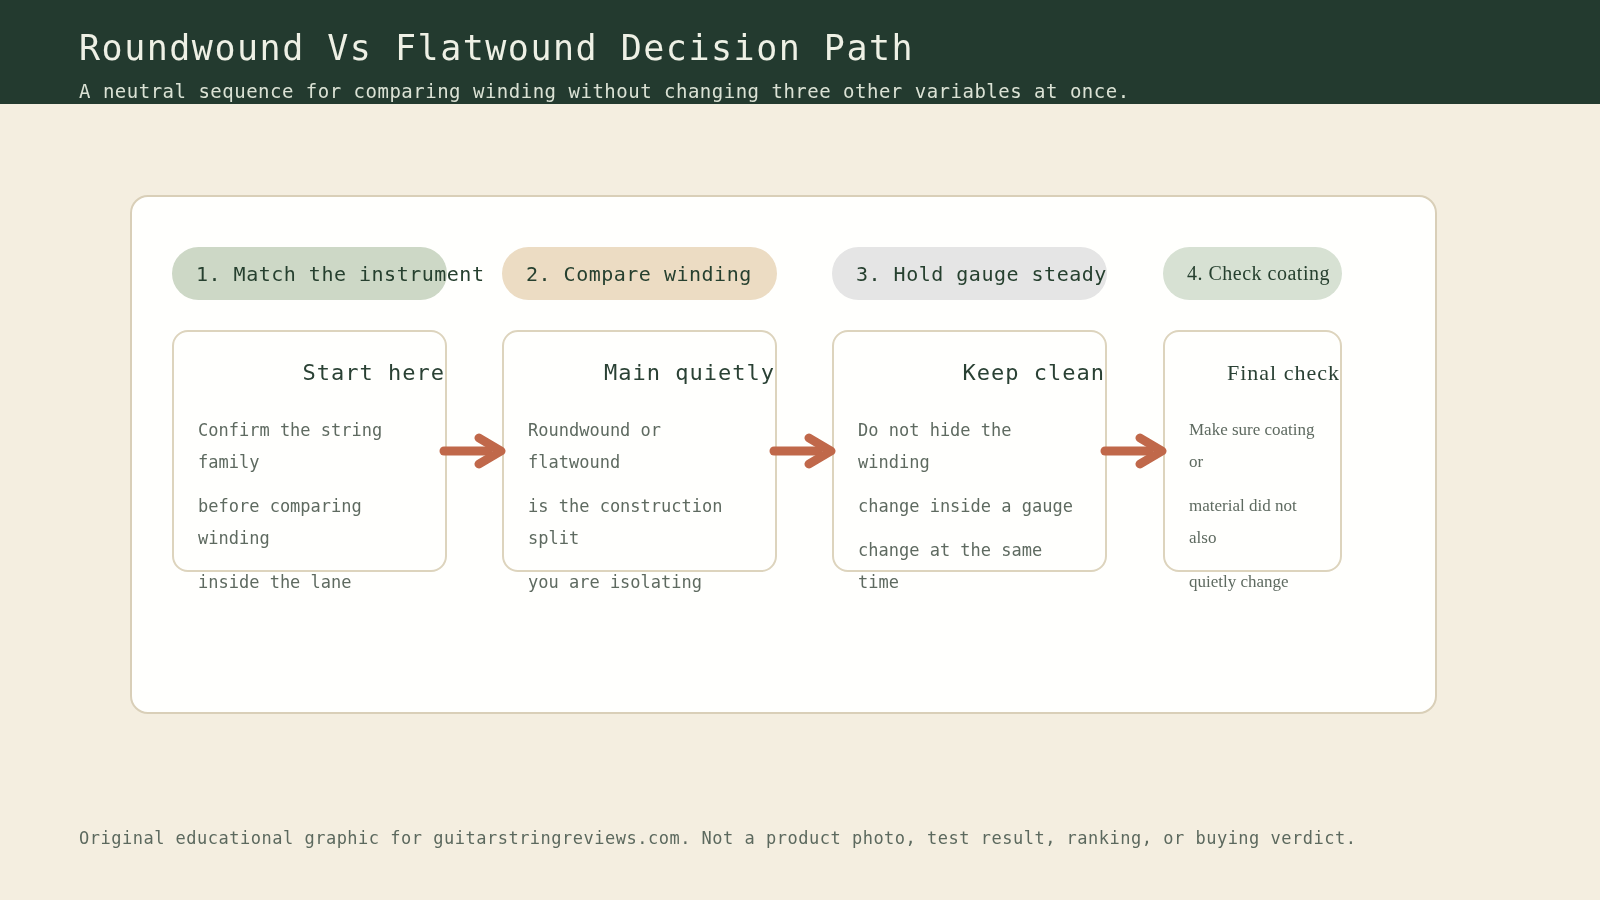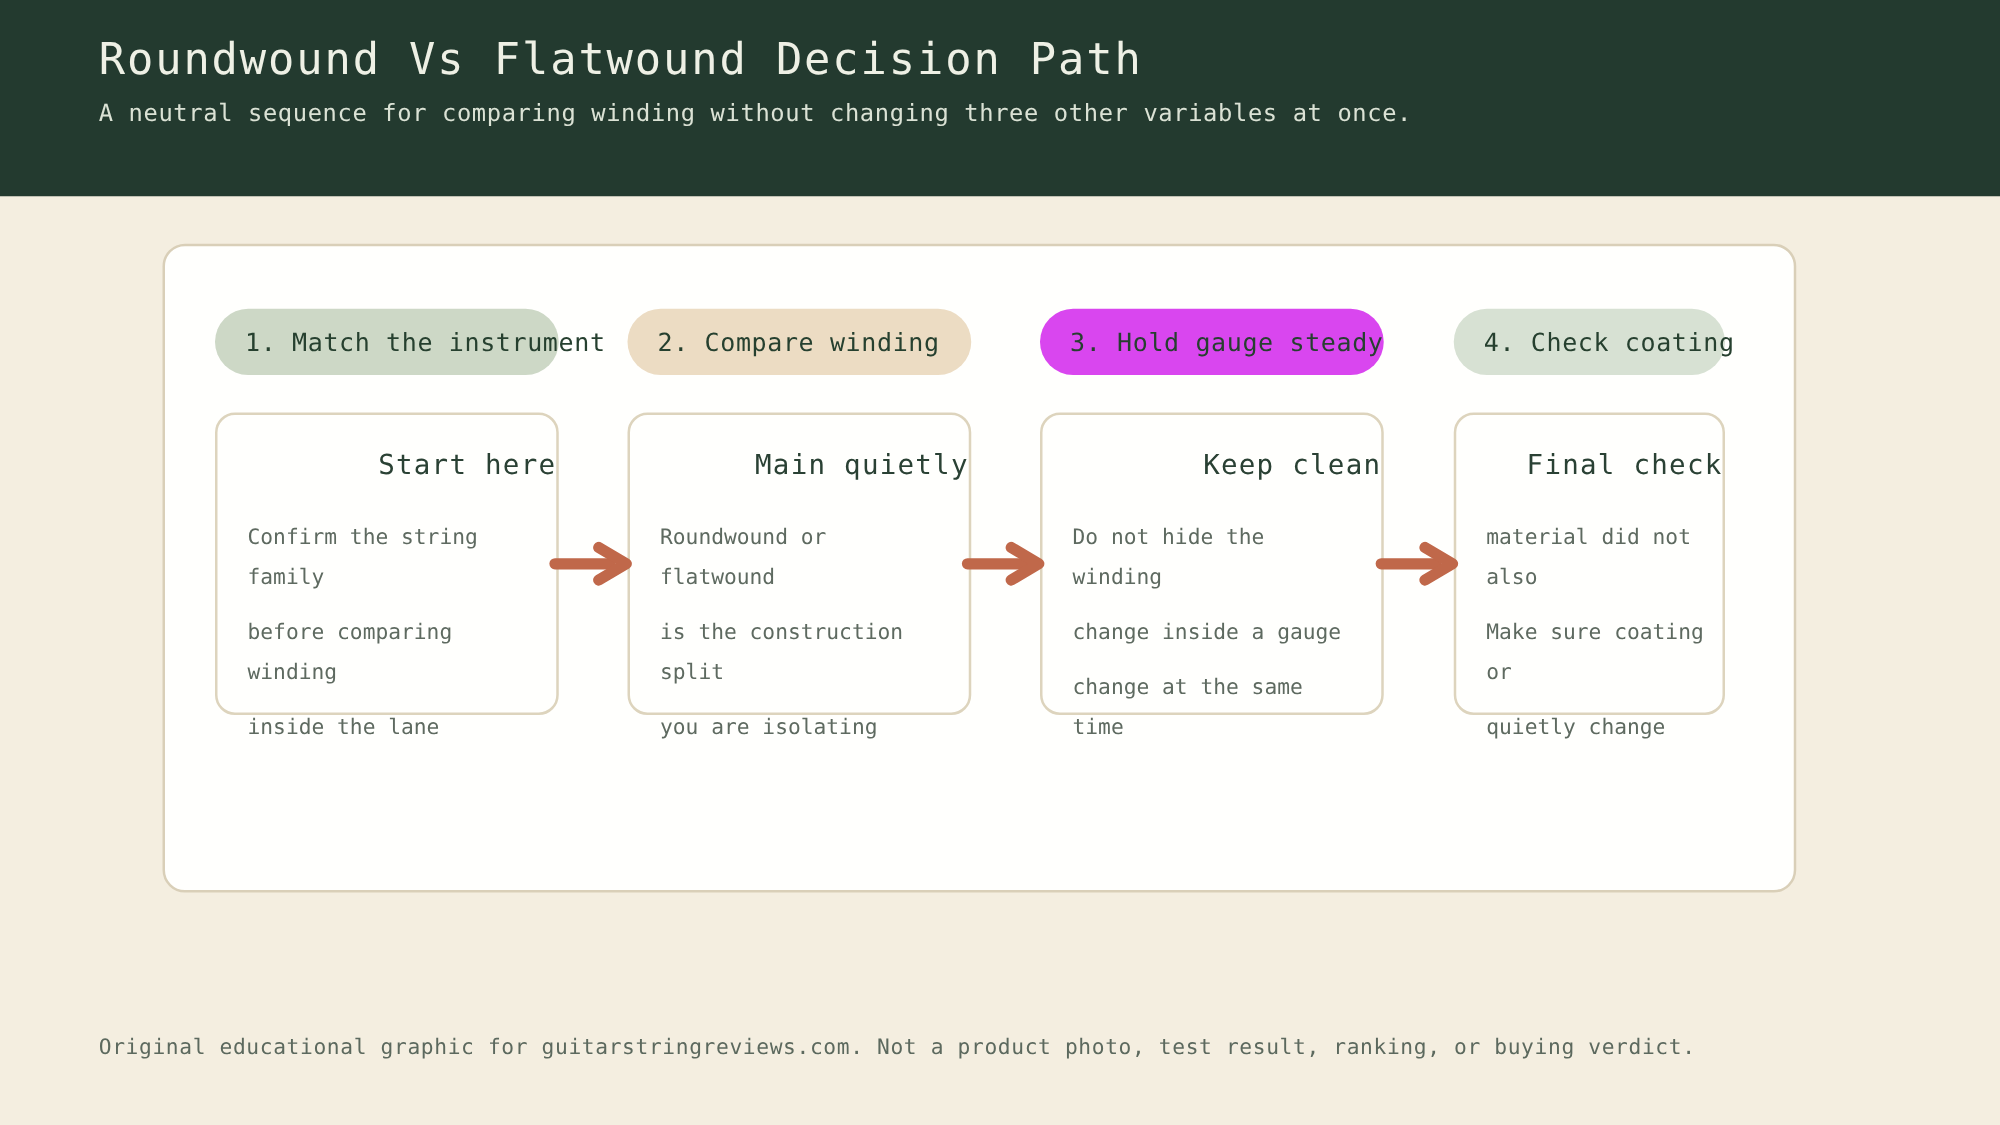--- a/index.html
+++ b/index.html
@@ -7,21 +7,21 @@
     width: 1600px; height: 900px;
     position: relative;
     overflow: hidden;
     background: var(--page_bg);
     font-family: "DejaVu Sans Mono", "Liberation Mono", monospace;
   }
 
   
   .header {
     position: absolute; top: 0; left: 0;
-    width: 1600px; height: 157px;
+    width: 1600px; height: 104px;
     background: var(--header_bg);
     box-sizing: border-box;
     padding: 28px 0 0 79px;
   }
   .title {
     font-size: 35px;
     line-height: 40px;
     color: var(--title_color);
     letter-spacing: 1.5px;
     white-space: pre;
@@ -43,21 +43,21 @@
     background: var(--panel_bg);
     border: 2px solid var(--panel_border);
     border-radius: 18px;
   }
 
   
   .col { position: absolute; top: 50px; width: 275px; }
   .col-1 { left: 40px; }
   .col-2 { left: 370px; }
   .col-3 { left: 700px; }
-  .col-4 { left: 1031px; width: 217px; }
+  .col-4 { left: 1031px; width: 179px; font-family: Liberation Serif, serif; }
 
   .pill {
     height: 53px;
     width: 100%;
     box-sizing: border-box;
     border-radius: 27px;
     display: flex;
     align-items: center;
     padding-left: 24px;
     font-size: 20px;
@@ -151,43 +151,43 @@
       <h3>Main quietly</h3>
       <p>Roundwound or
 flatwound</p>
       <p>is the construction
 split</p>
       <p>you are isolating</p>
     </div>
   </div>
 
   <div class="col col-3">
-    <div class="pill" style="background: #d946ef;">
+    <div class="pill" style="background: #e5e5e5;">
       <span>3. Hold gauge steady</span>
     </div>
     <div class="card">
       <h3>Keep clean</h3>
       <p>Do not hide the
 winding</p>
       <p>change inside a gauge</p>
       <p>change at the same
 time</p>
     </div>
   </div>
 
   <div class="col col-4">
     <div class="pill" style="background: rgb(215, 225, 211);">
       <span>4. Check coating</span>
     </div>
     <div class="card">
       <h3>Final check</h3>
+      <p>Make sure coating
+or</p>
       <p>material did not
 also</p>
-      <p>Make sure coating
-or</p>
       <p>quietly change</p>
     </div>
   </div>
 
   <svg class="arrow arrow-1" viewBox="0 0 72 36">
     <line x1="6" y1="18" x2="50" y2="18"></line>
     <polyline points="41,5 63,18 41,31"></polyline>
   </svg>
   <svg class="arrow arrow-2" viewBox="0 0 72 36">
     <line x1="6" y1="18" x2="50" y2="18"></line>

